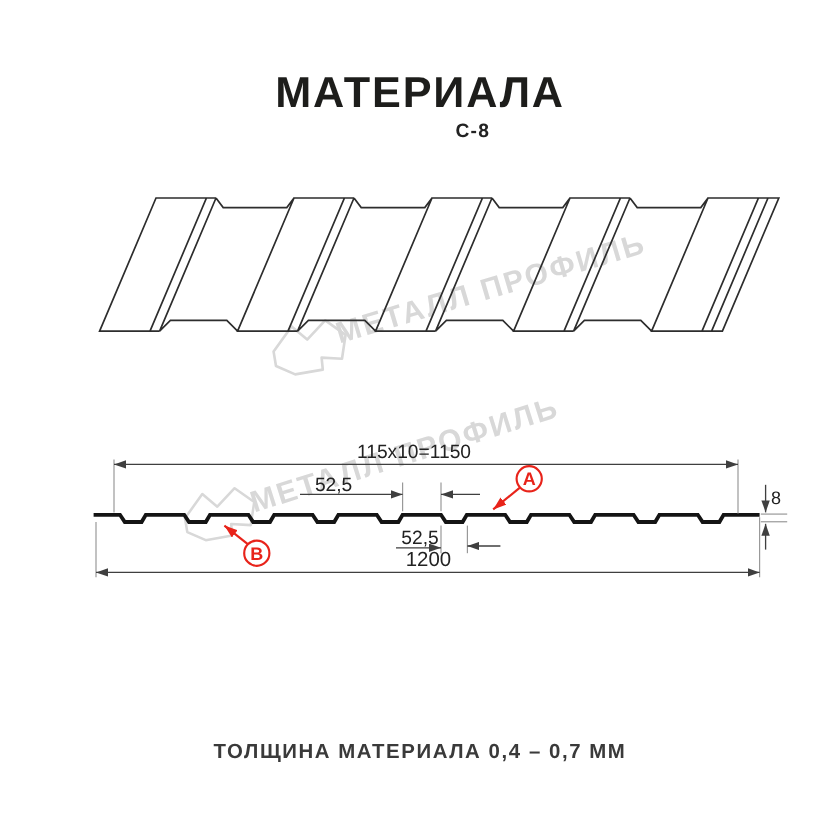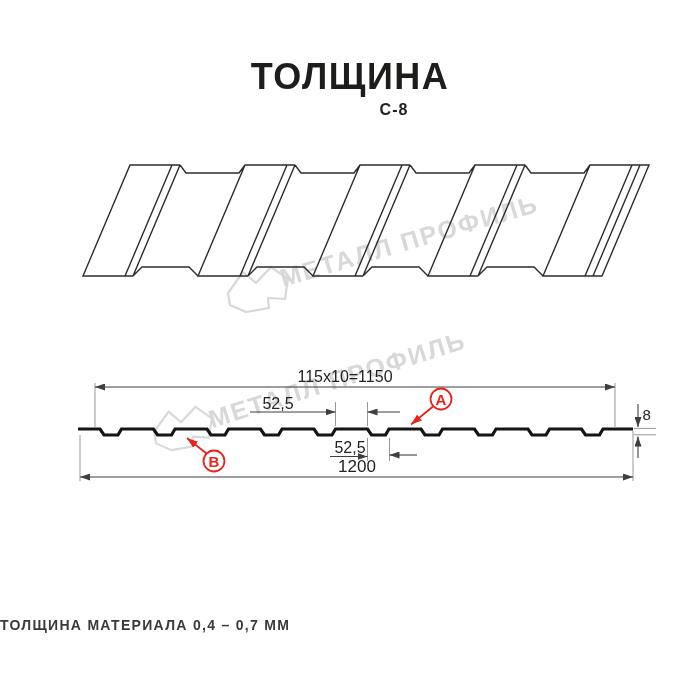--- a/index.html
+++ b/index.html
@@ -11,22 +11,22 @@
 
   .title{
     position:absolute;top:56px;left:0;width:700px;text-align:center;
     font-size:36px;font-weight:800;letter-spacing:1.5px;color:#1d1d1b;z-index:3;
   }
   .subtitle{
     position:absolute;top:101px;left:0;width:700px;text-align:center;
     font-size:16px;font-weight:700;letter-spacing:1px;color:#222;z-index:3;margin-left:44px;
   }
   .footer{
-    position:absolute;top:617px;left:0;width:700px;
-    font-size:14px;font-weight:700;letter-spacing:1.3px;color:#3a3a3a;z-index:3;
+    position:absolute;top:617px;left:0;width:700px;text-align:center;
+    font-size:17px;font-weight:700;letter-spacing:1.3px;color:#3a3a3a;z-index:3;
   }
   .wm-text{
     position:absolute;white-space:nowrap;line-height:24px;height:24px;
     font-size:25px;font-weight:700;letter-spacing:2px;color:var(--wm);
     transform-origin:left bottom;z-index:0;
   }
   .wm1t{left:284px;top:266px;transform:rotate(-16.5deg);}
   .wm2t{left:213px;top:407px;transform:rotate(-17.5deg);}
   .wm-logo{position:absolute;z-index:0;}
   .wm-logo polygon{fill:none;stroke:var(--wm);stroke-width:2.2;stroke-linejoin:round;}
@@ -108,15 +108,15 @@
   <g>
     <circle class="red-ln" cx="441" cy="399" r="10.5"></circle>
     <text class="red-t" x="441" y="404.5" text-anchor="middle">A</text>
     <line class="red-ln" x1="433" y1="406.5" x2="411" y2="424.5" marker-end="url(#rah)"></line>
     <circle class="red-ln" cx="214" cy="461" r="10.5"></circle>
     <text class="red-t" x="214" y="466.5" text-anchor="middle">B</text>
     <line class="red-ln" x1="206.5" y1="453.5" x2="187" y2="438" marker-end="url(#rah)"></line>
   </g>
 </svg>
 
-<div class="title">ТОЛЩИНА</div>
+<div class="title">МАТЕРИАЛА</div>
 <div class="subtitle">С-8</div>
 <div class="footer">ТОЛЩИНА МАТЕРИАЛА 0,4 – 0,7 ММ</div>
 
 </body></html>

